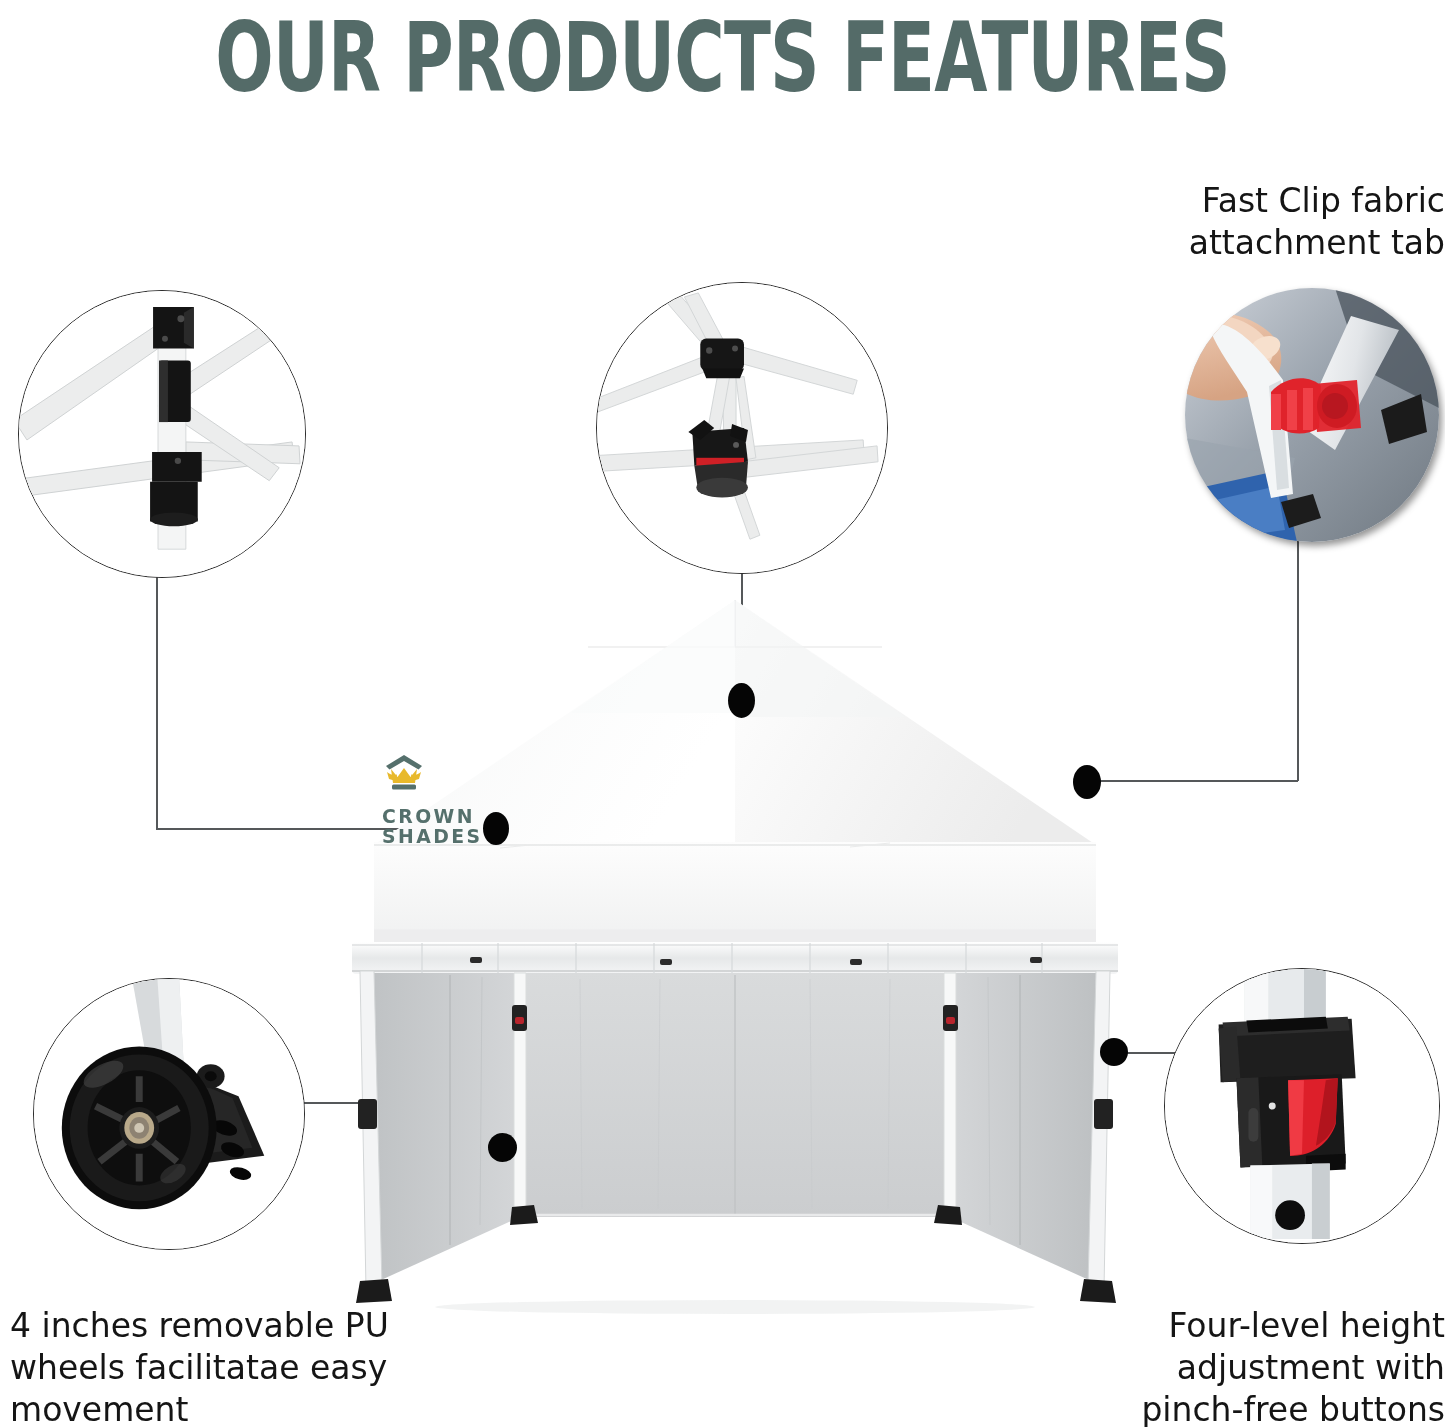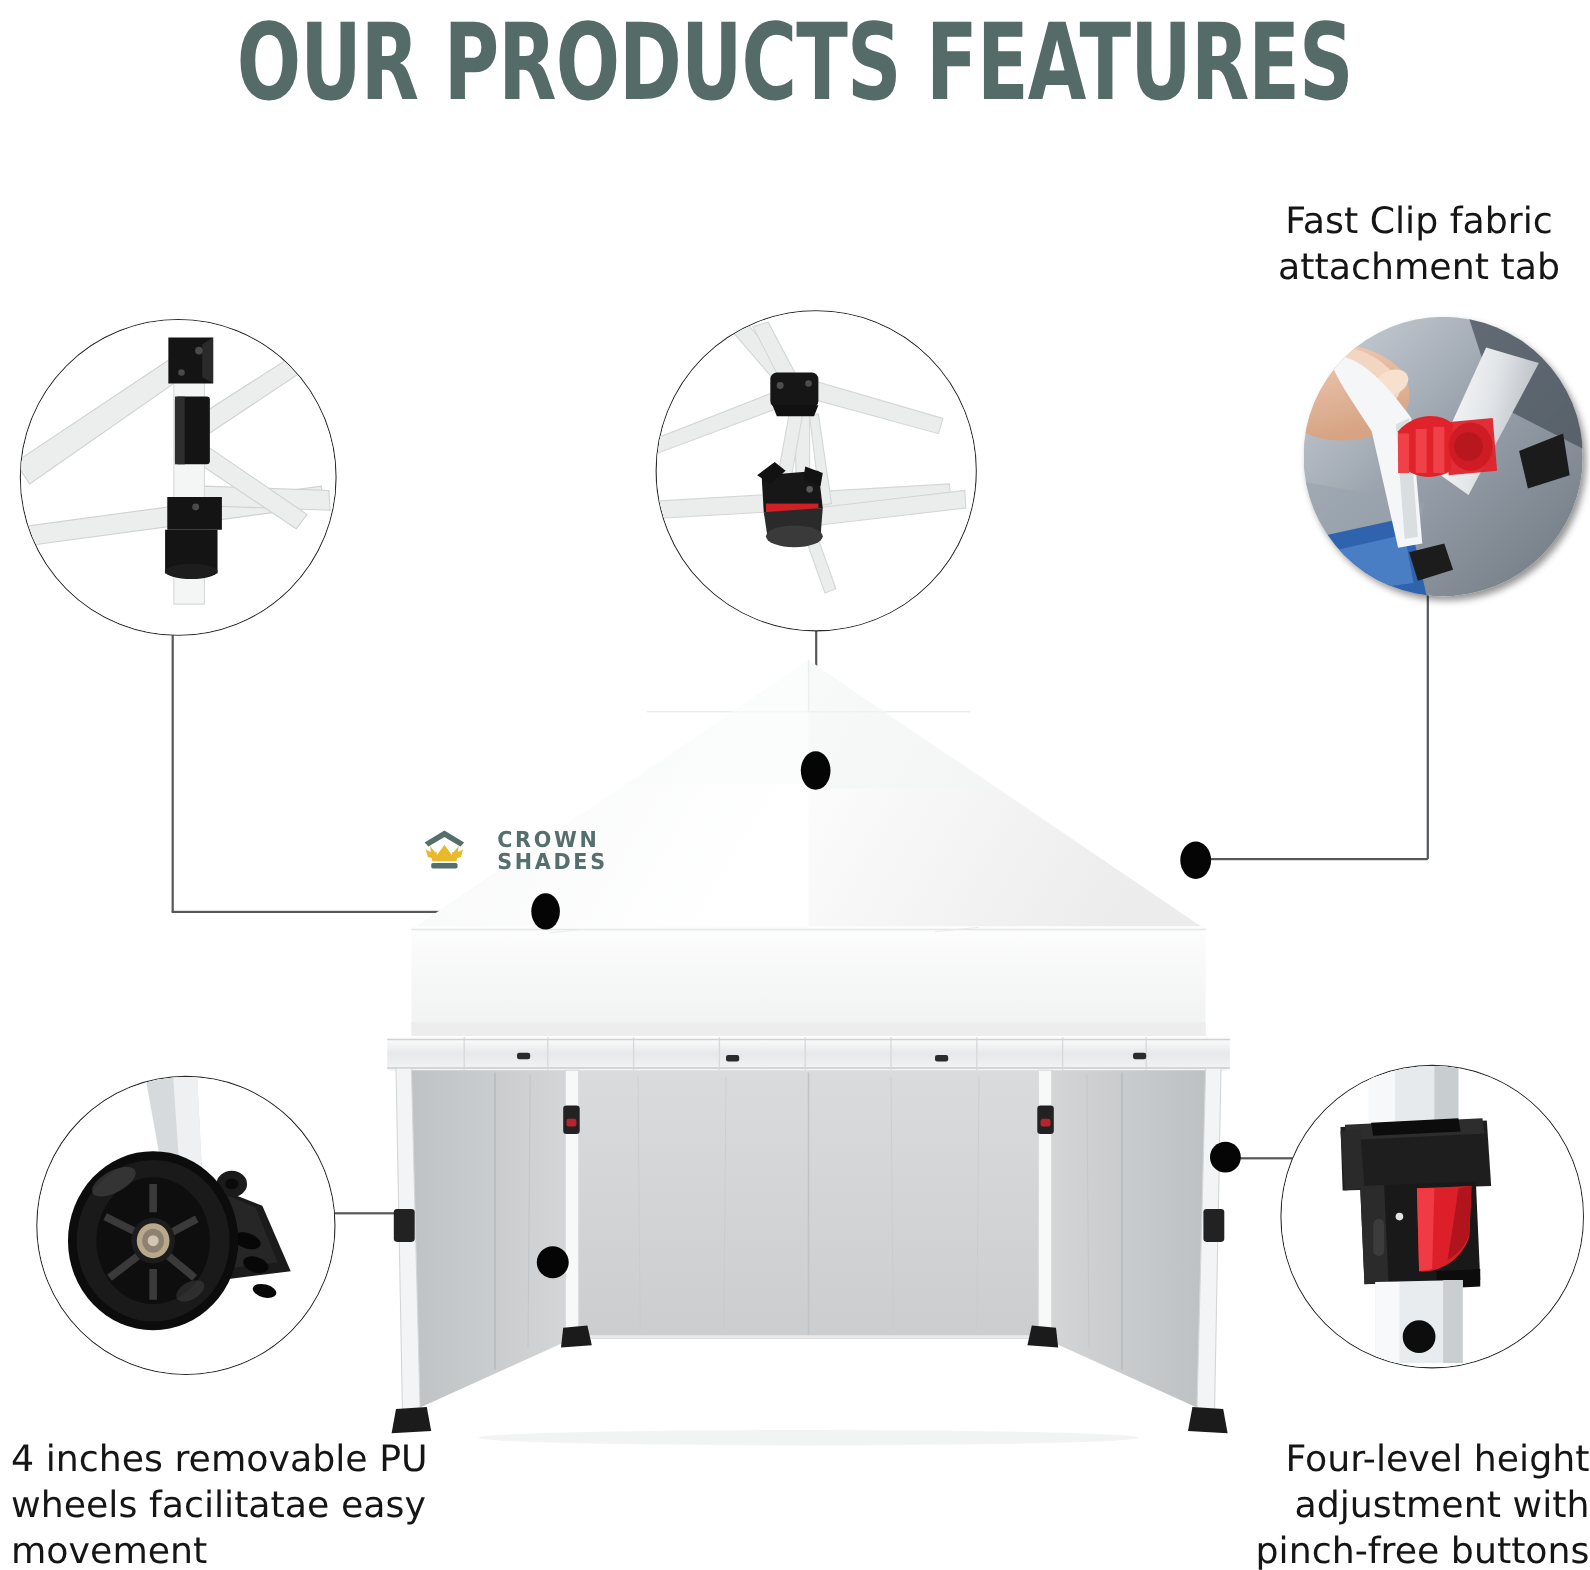--- a/index.html
+++ b/index.html
@@ -30,21 +30,21 @@
   .label {
     position: absolute;
     color: #151515;
     font-size: 33px;
     line-height: 42px;
     font-family: "DejaVu Sans", sans-serif;
     white-space: pre-line;
   }
   .label-tl { left: 14px;  top: 150px; width: 520px; text-align: left; }
   .label-tc { left: 540px; top: 200px; width: 430px; text-align: center; }
-  .label-tr { left: 1135px;top: 180px; width: 310px; text-align: center; }
+  .label-tr { left: 1135px;top: 180px; width: 310px; text-align: right; }
   .label-bl { left: 10px;  top: 1305px;width: 420px; text-align: left; }
   .label-br { left: 1060px;top: 1305px;width: 385px; text-align: right; }
   .sup { font-size: 20px; vertical-align: super; }
 
   
   .circle {
     position: absolute; border-radius: 50%;
     overflow: hidden; background: #ffffff;
   }
   .circle.outline { border: 1.6px solid #2a2a2a; }
@@ -65,21 +65,21 @@
   
   .dot {
     position: absolute; background: #050505; border-radius: 50%;
   }
 
   
   #tent { position: absolute; left: 330px; top: 585px; width: 810px; height: 735px; }
   .tsvg { position: absolute; inset: 0; width: 100%; height: 100%; }
 
   
-  .logo { position: absolute; left: 52px; top: 168px; display: flex; align-items: flex-start; gap: 26px; }
+  .logo { position: absolute; left: 52px; top: 168px; display: flex; align-items: flex-start; gap: 13px; flex-direction: column; }
   .logo-mark { width: 44px; height: 40px; }
   .logo-txt {
     font-family: "DejaVu Sans", sans-serif;
     font-weight: 700;
     font-size: 20px;
     line-height: 20px;
     letter-spacing: 2.6px;
     color: #55706c;
     transform: scaleX(0.94);
     transform-origin: left center;

